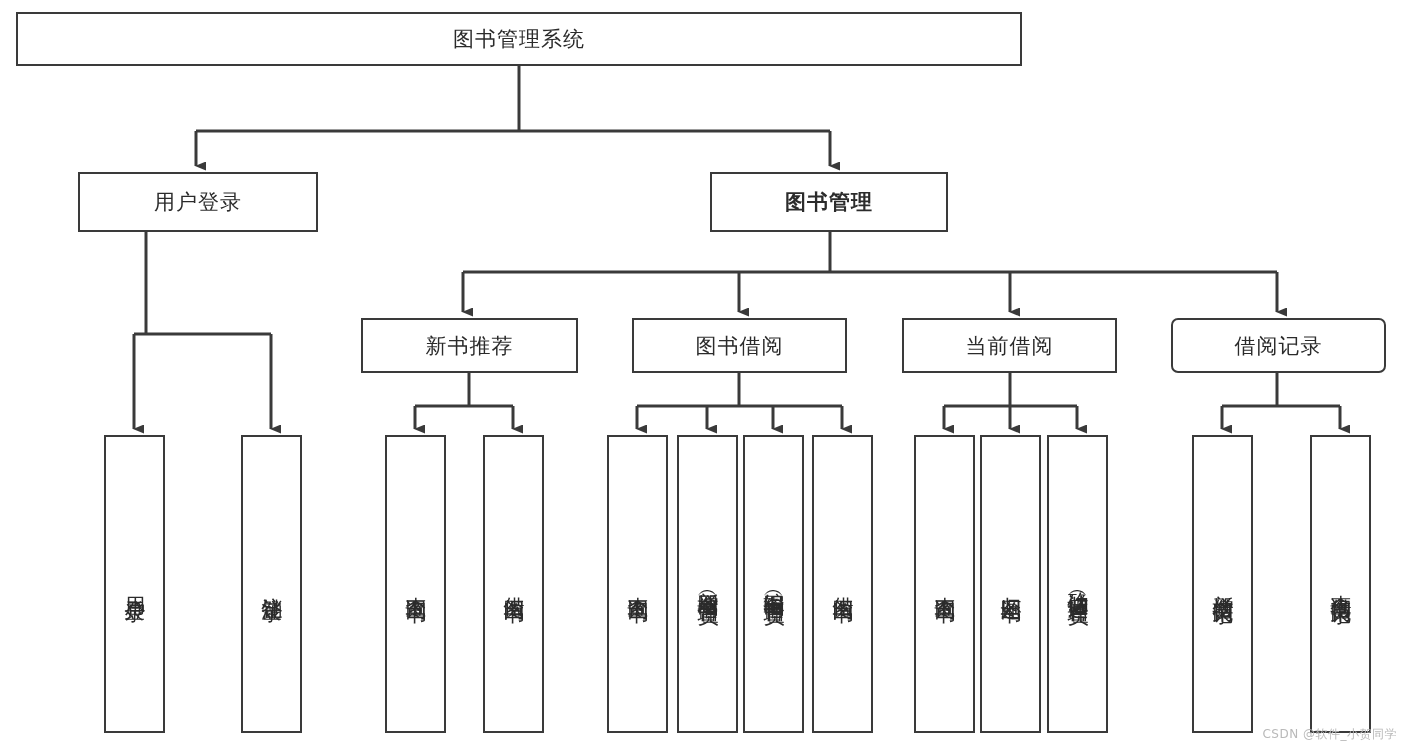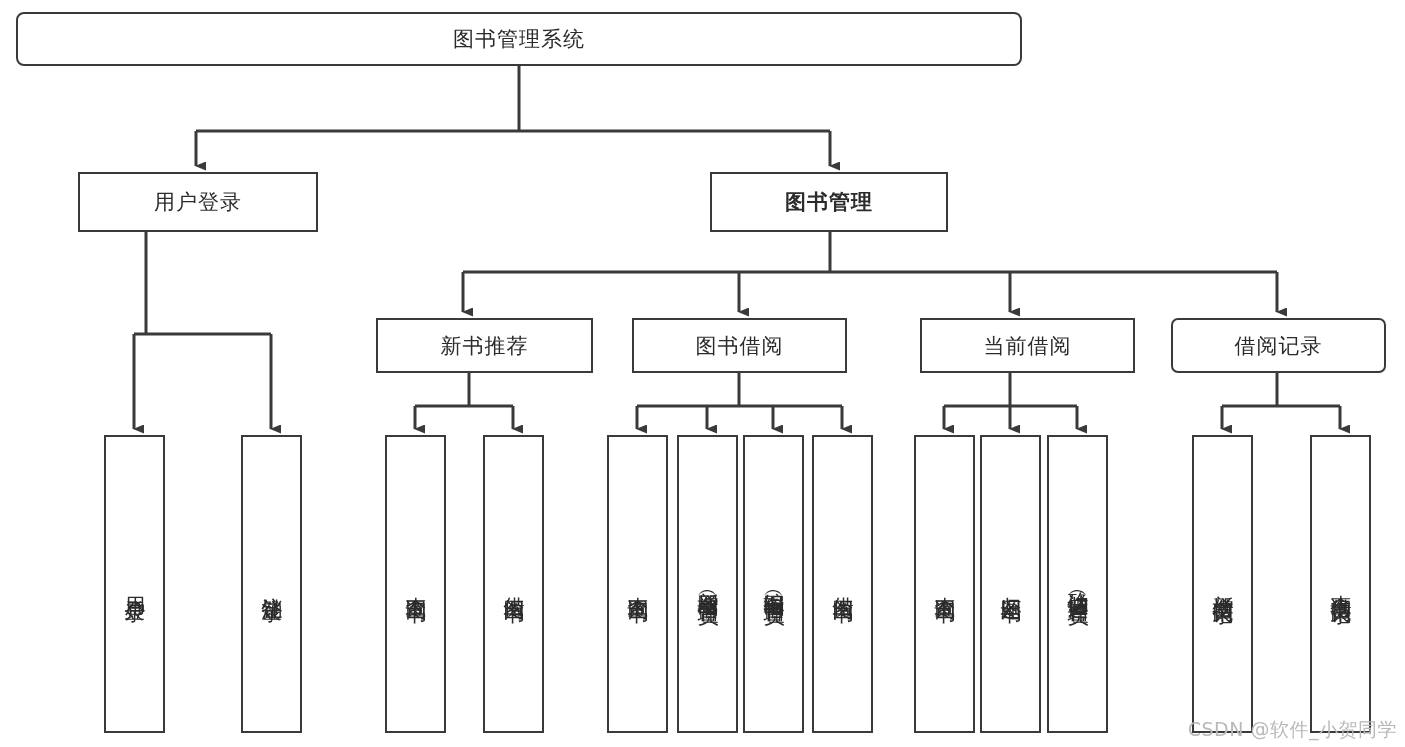--- a/index.html
+++ b/index.html
@@ -51,21 +51,21 @@
   .node.vert .vtext {
     writing-mode: vertical-rl;
     text-orientation: upright;
     display: block;
     max-height: 100%;
   }
   #watermark {
     position: absolute;
     right: 8px;
     bottom: 4px;
-    font-size: 19px;
+    font-size: 12px;
     color: #b9b9b9;
     letter-spacing: 0.5px;
     white-space: nowrap;
   }
 </style>
 </head>
 <body>
 
 <div id="canvas">
 
@@ -114,38 +114,38 @@
       <path d="M1010,406 L1010,429" marker-end="url(#arrow)"></path>
       <path d="M1077,406 L1077,429" marker-end="url(#arrow)"></path>
 
       <path d="M1277,373 L1277,406"></path>
       <path d="M1222,406 L1340,406"></path>
       <path d="M1222,406 L1222,429" marker-end="url(#arrow)"></path>
       <path d="M1340,406 L1340,429" marker-end="url(#arrow)"></path>
     </g>
   </svg>
 
-  <div class="node horiz" style="left:16px; top:12px; width:1006px; height:54px;border-radius:8px;">
+  <div class="node horiz" style="left:16px; top:12px; width:1006px; height:54px;">
     <span>图书管理系统</span>
   </div>
 
   <div class="node horiz" style="left:78px; top:172px; width:240px; height:60px;">
     <span>用户登录</span>
   </div>
   <div class="node horiz" style="left:710px; top:172px; width:238px; height:60px;font-weight:bold;">
     <span>图书管理</span>
   </div>
 
-  <div class="node horiz" style="left:376px; top:318px; width:217px; height:55px;">
+  <div class="node horiz" style="left:361px; top:318px; width:217px; height:55px;">
     <span>新书推荐</span>
   </div>
   <div class="node horiz" style="left:632px; top:318px; width:215px; height:55px;">
     <span>图书借阅</span>
   </div>
-  <div class="node horiz" style="left:902px; top:318px; width:215px; height:55px;margin-left:18px;">
+  <div class="node horiz" style="left:902px; top:318px; width:215px; height:55px;">
     <span>当前借阅</span>
   </div>
   <div class="node horiz" style="left:1171px; top:318px; width:215px; height:55px;border-radius:7px;">
     <span>借阅记录</span>
   </div>
 
   <div class="node vert" style="left:104px; top:435px; width:61px; height:298px;">
     <span class="vtext">用户登录</span>
   </div>
   <div class="node vert" style="left:241px; top:435px; width:61px; height:298px;">

